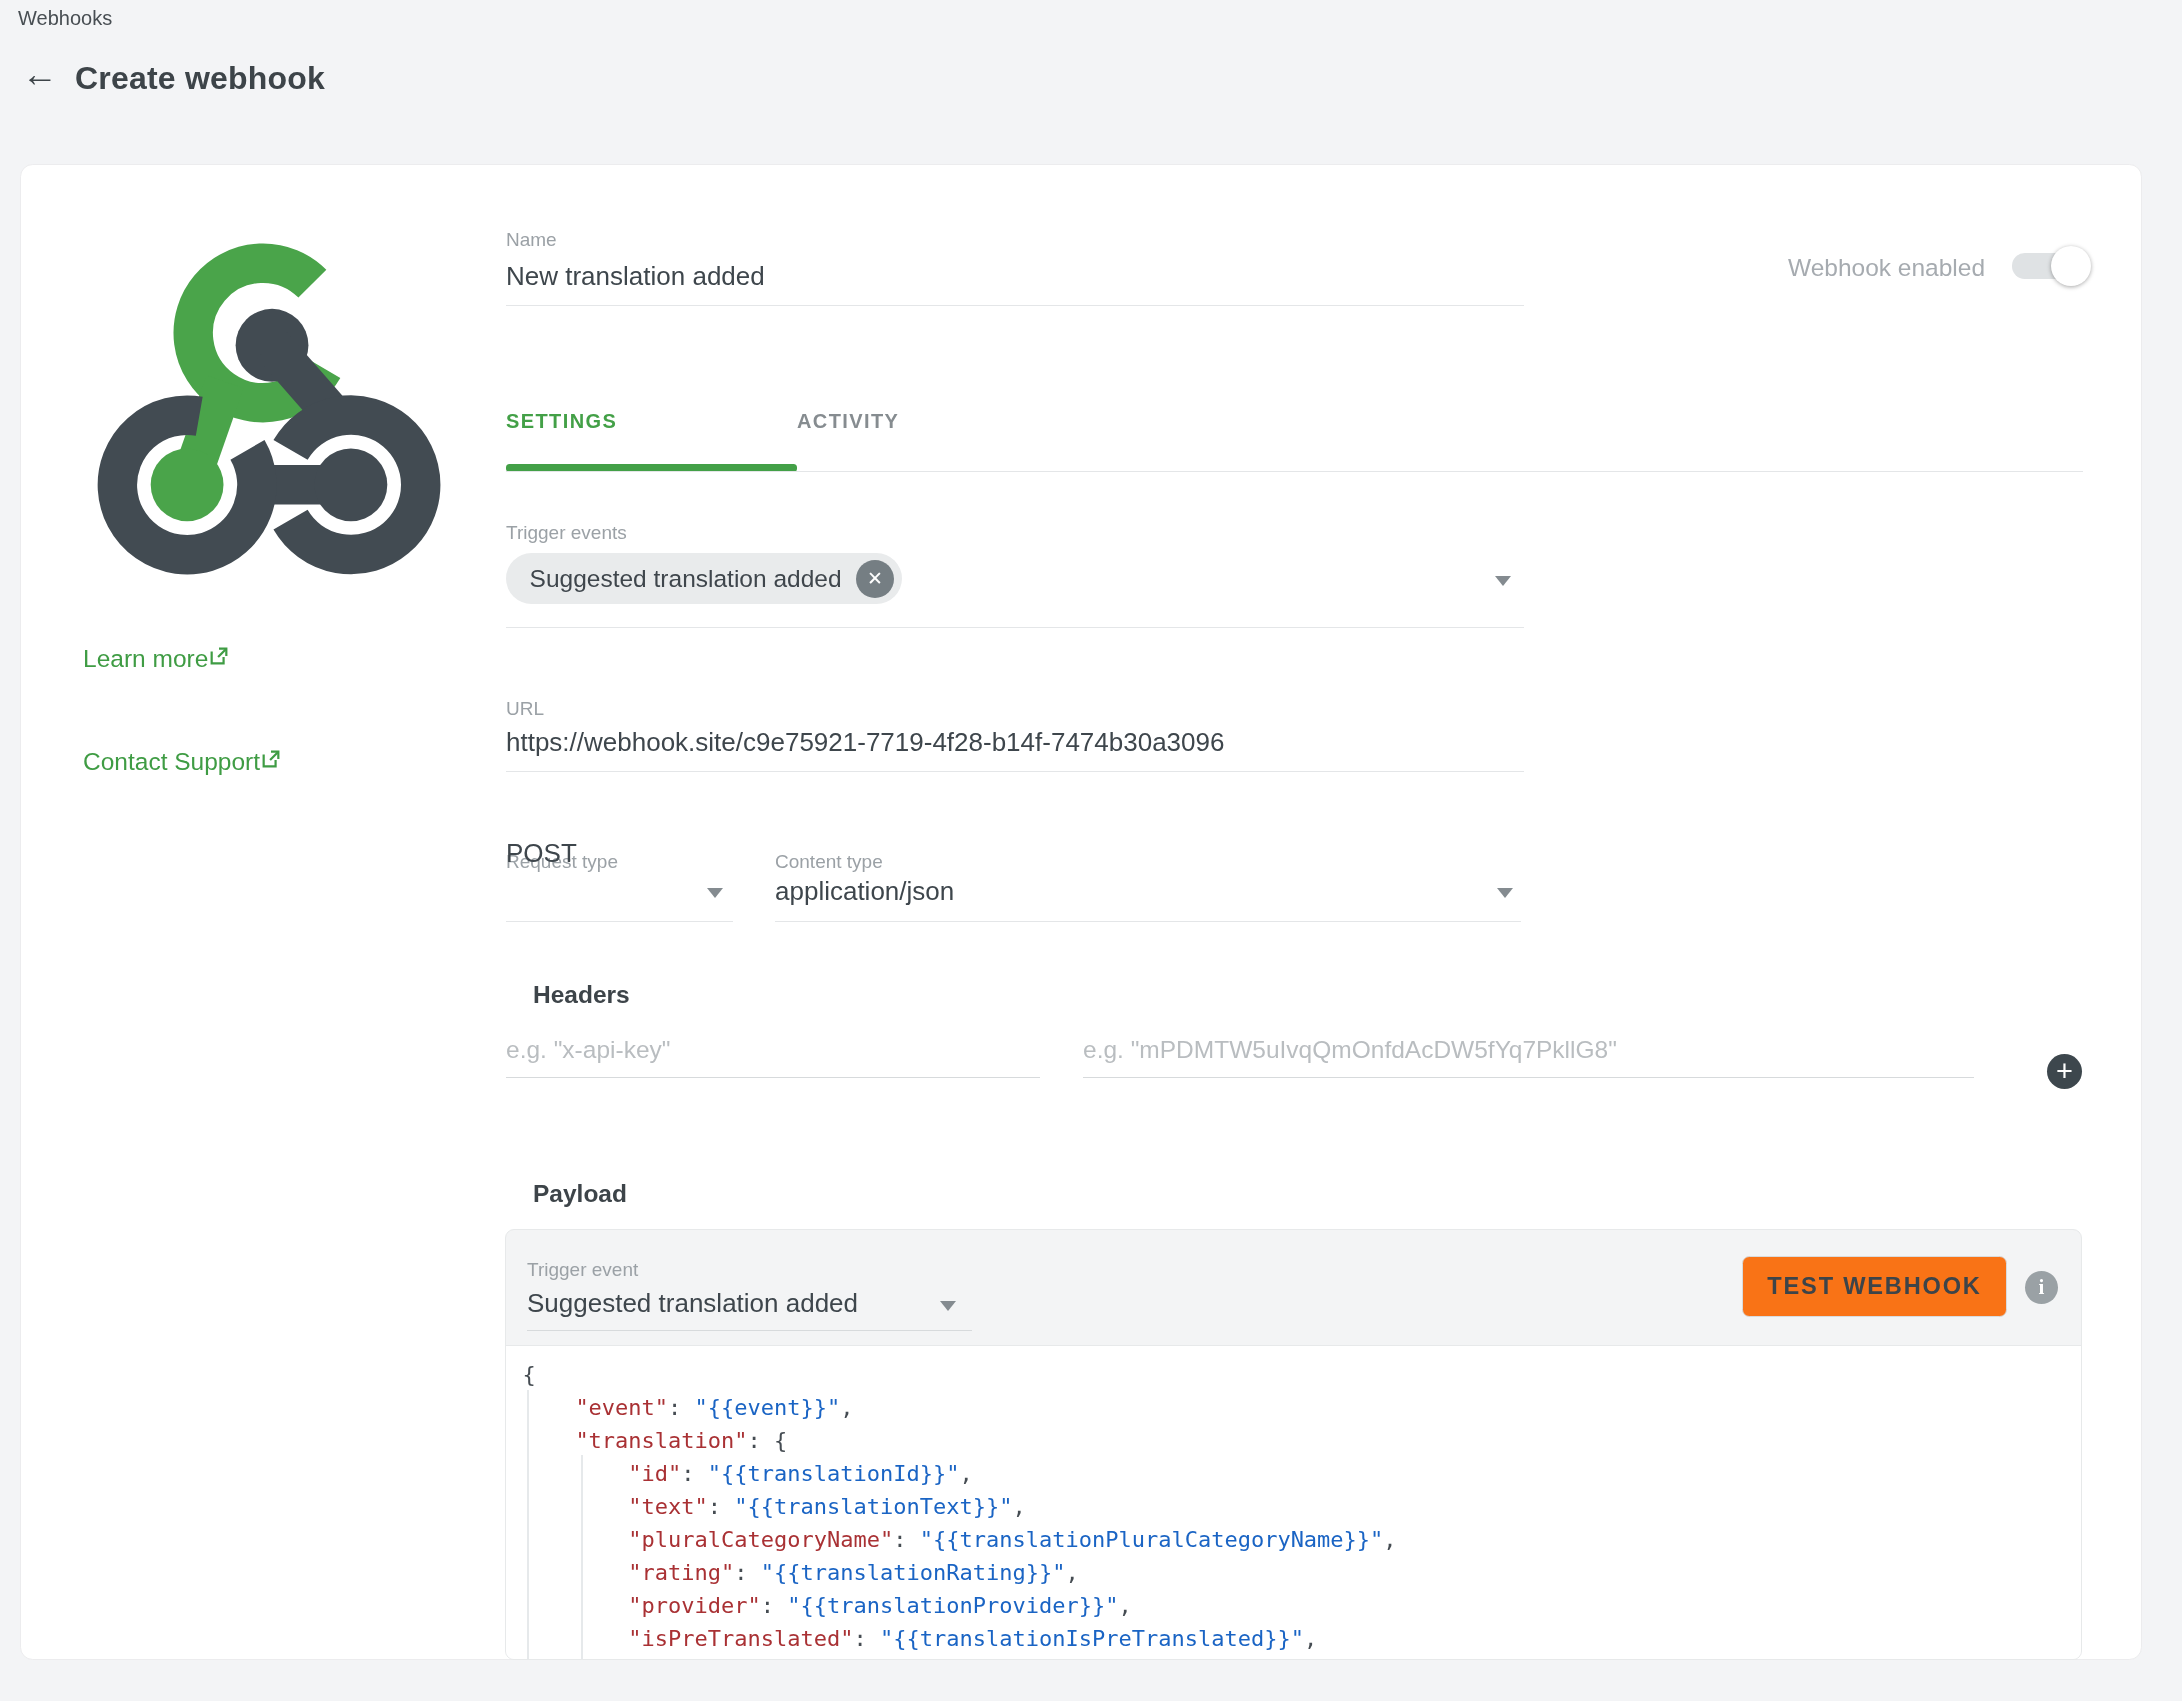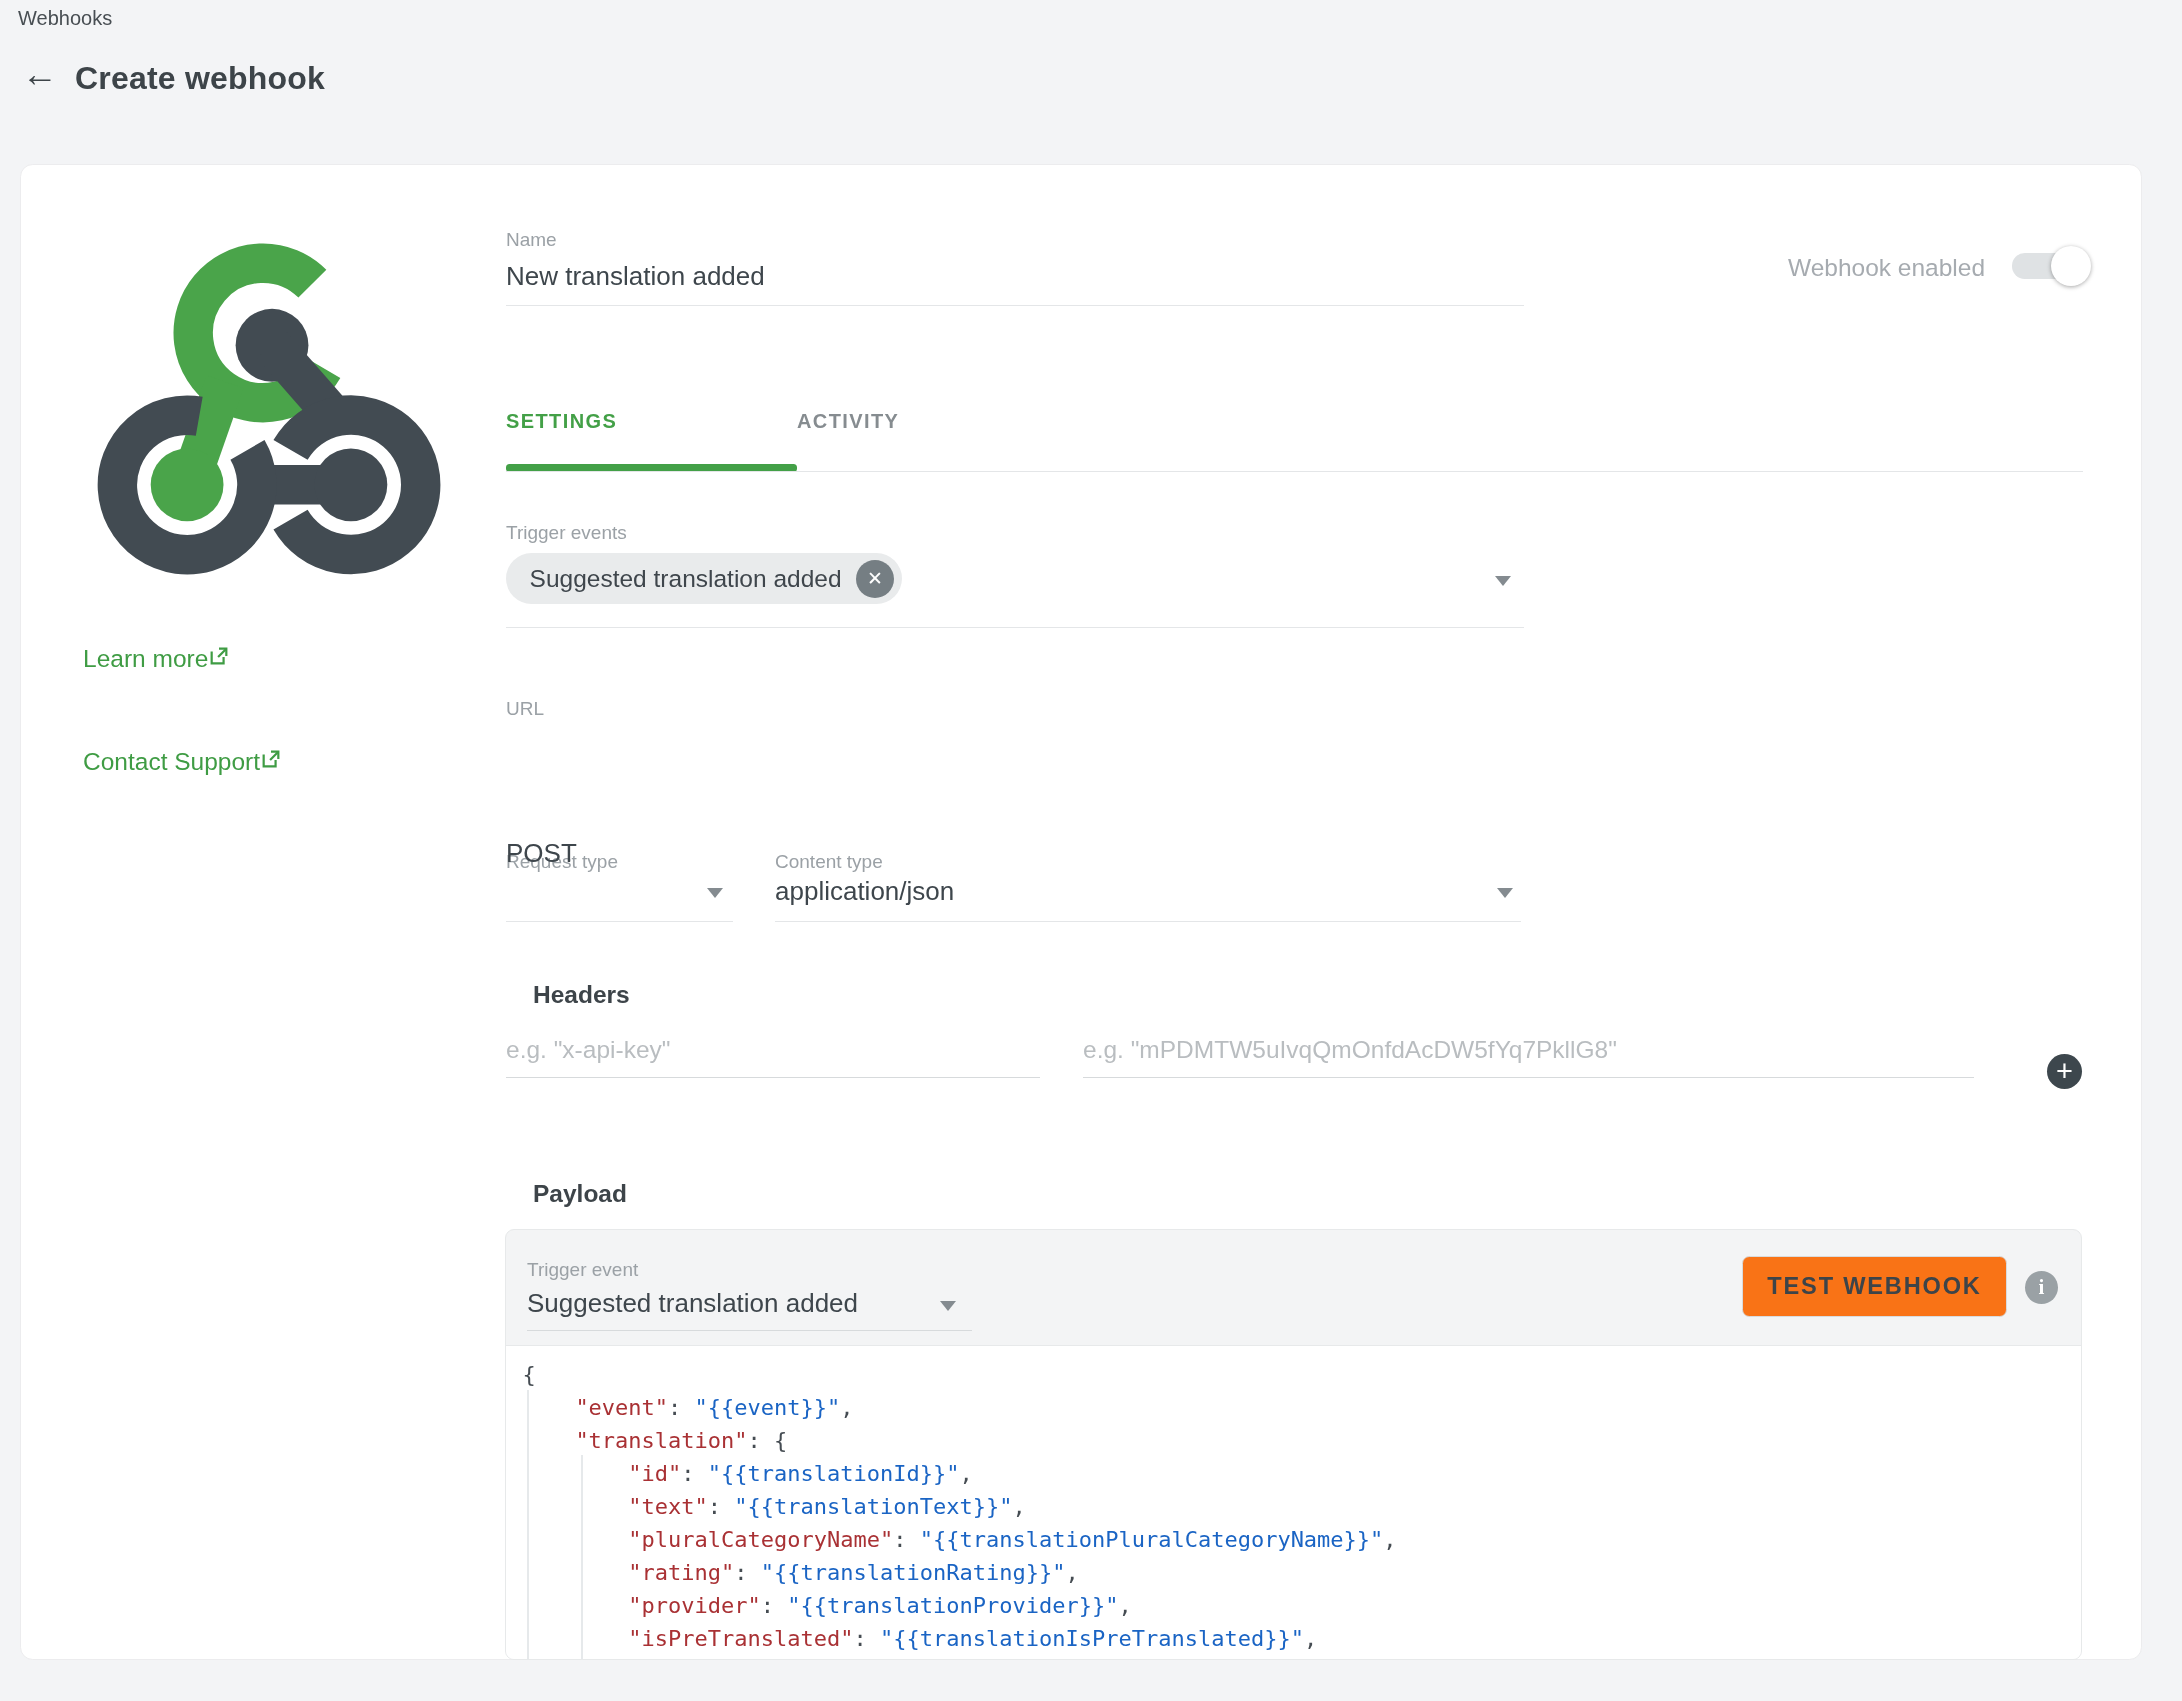--- a/index.html
+++ b/index.html
@@ -139,20 +139,21 @@
 
     <div class="abs field-label" style="left:485px; top:357px;">Trigger events</div>
     <div class="abs chip" style="left:485px; top:388px;">
       <span class="chip-label">Suggested translation added</span>
       <span class="chip-x">✕</span>
     </div>
     <div class="abs caret" style="left:1474px; top:411px;"></div>
     <div class="abs underline" style="left:485px; top:462px; width:1018px;"></div>
 
     <div class="abs field-label" style="left:485px; top:533px;">URL</div>
+    <input class="abs line-input" style="left: 485px; top: 562px; width: 1018px;" value="https://webhook.site/c9e75921-7719-4f28-b14f-7474b30a3096">
 
     <div class="abs field-label" style="left:485px; top:686px;">Request type</div>
     <div class="abs field-value" style="left:485px; top:673px;">POST</div>
     <div class="abs caret" style="left:686px; top:723px;"></div>
     <div class="abs underline" style="left:485px; top:756px; width:227px;"></div>
 
     <div class="abs field-label" style="left:754px; top:686px;">Content type</div>
     <div class="abs field-value" style="left:754px; top:711px;">application/json</div>
     <div class="abs caret" style="left:1476px; top:723px;"></div>
     <div class="abs underline" style="left:754px; top:756px; width:746px;"></div>

